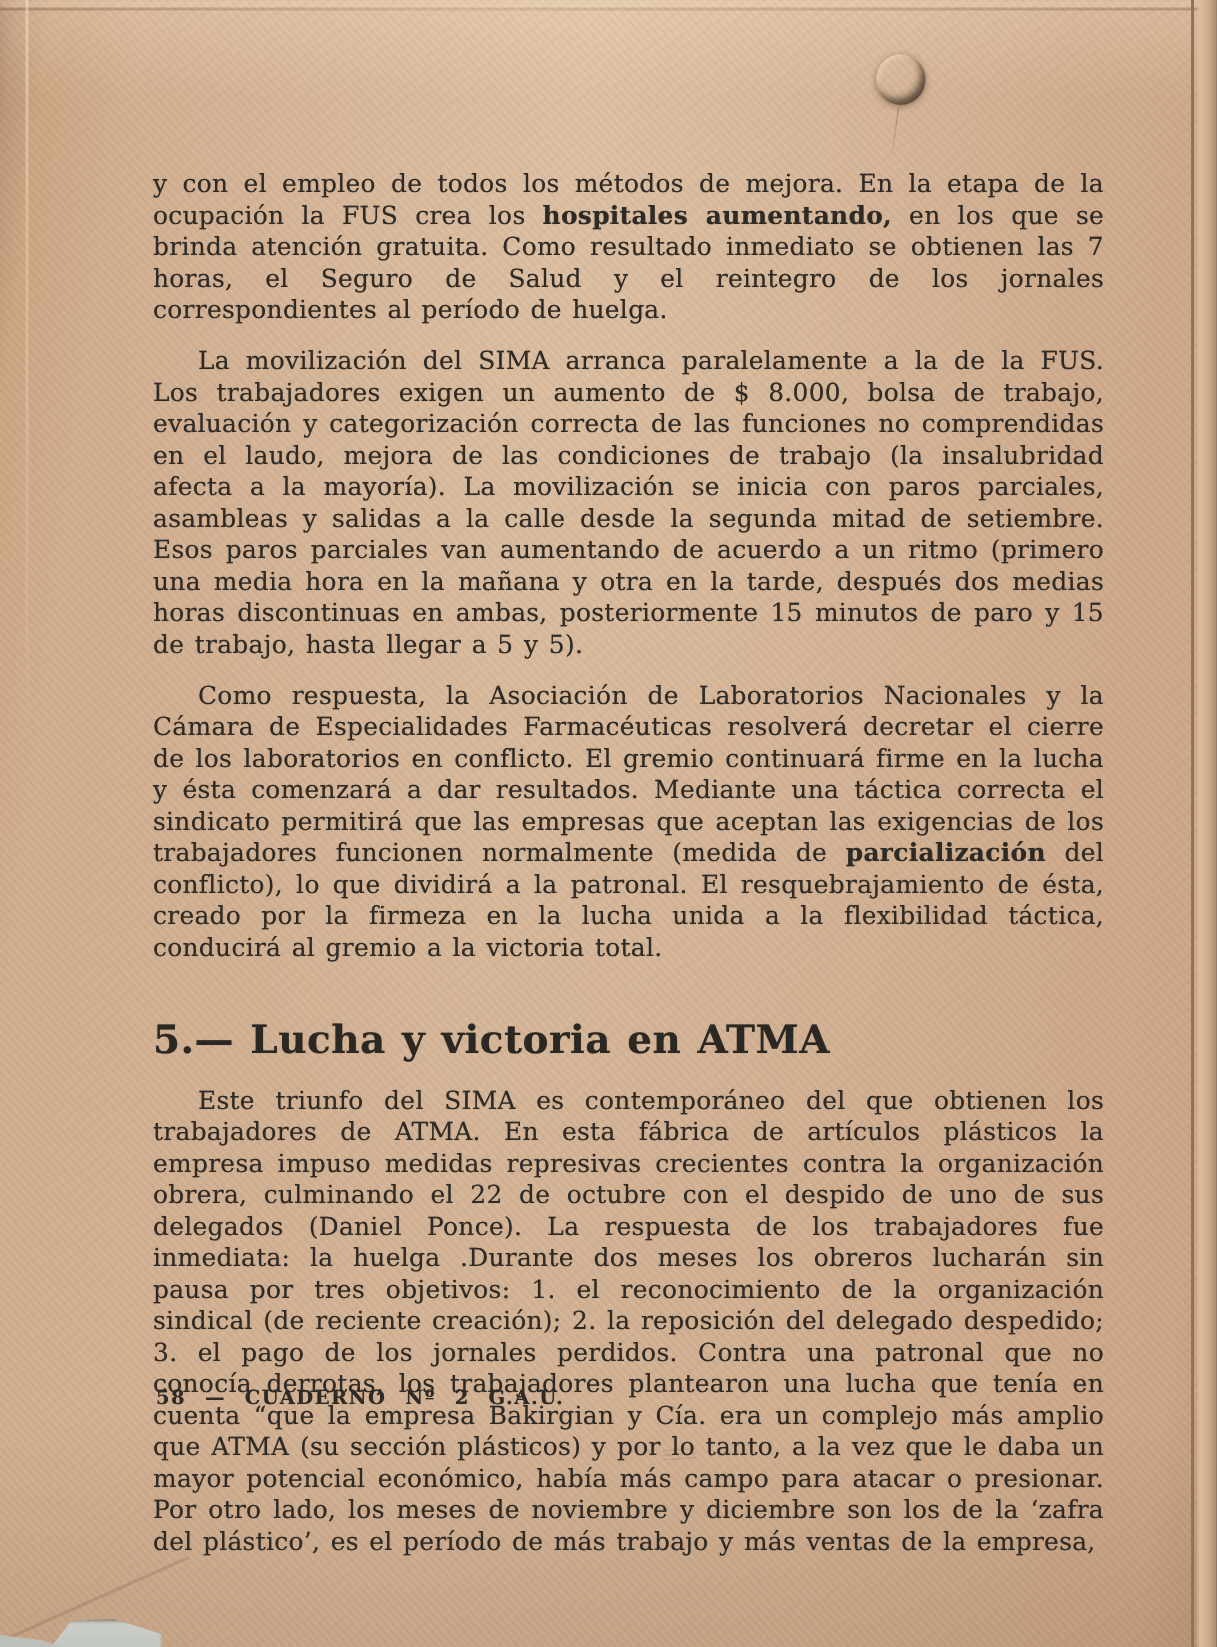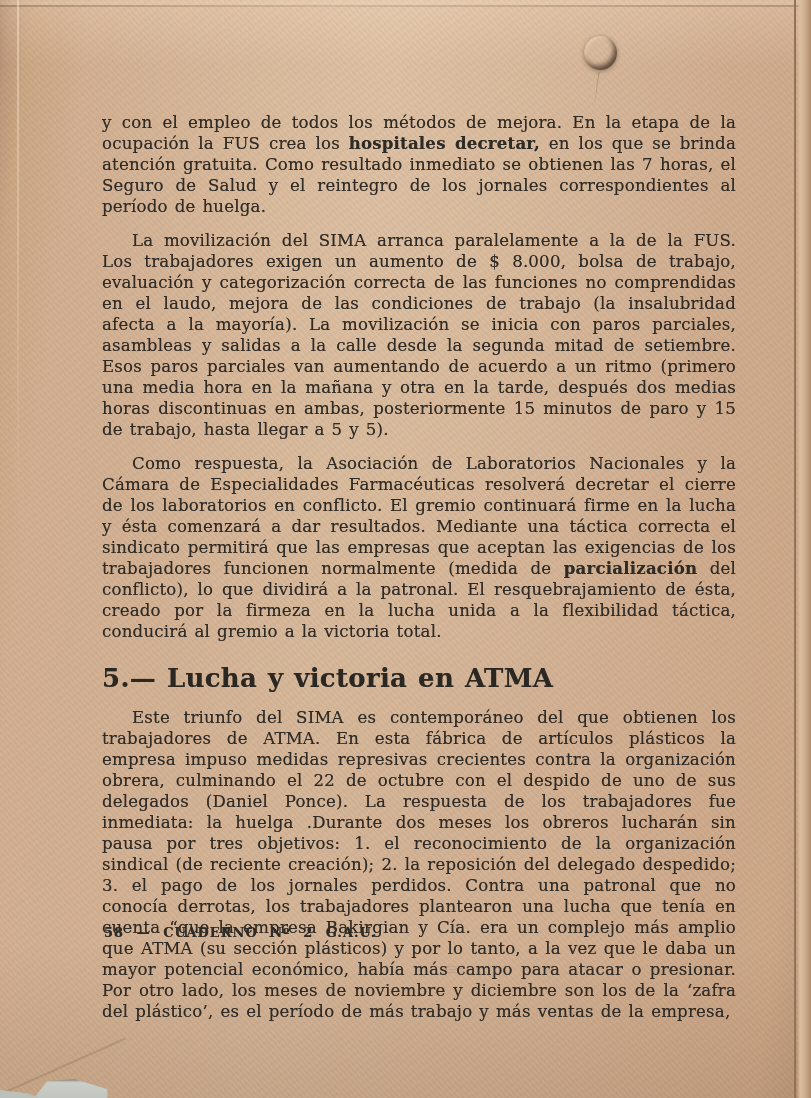--- a/index.html
+++ b/index.html
@@ -66,21 +66,21 @@
     color: #2e2a25;
     font-size: 16.6px; line-height: 21px;
     text-align: justify;
     letter-spacing: 0.2px; word-spacing: 1.5px;
     text-shadow: 0 0 0.5px rgba(46,42,37,0.55);
   }
   .para { margin: 0 0 13px 0; }
   .para.indent { text-indent: 30px; }
   .para b, .para .bold { font-weight: 700; }
   .section-heading {
-    margin: 20px 0 13px 0;
+    margin: 36px 0 13px 0;
     font-size: 26px; line-height: 32px; font-weight: 700;
     letter-spacing: 0.3px; text-align: left; text-indent: 0;
     color: #2b2722;
   }
   .page-footer {
     position: absolute; left: 104px; top: 925px;
     color: #2e2a25;
     font-size: 13px; font-weight: 700;
     letter-spacing: 1px; word-spacing: 7px;
     text-shadow: 0 0 0.5px rgba(46,42,37,0.55);
@@ -97,21 +97,21 @@
 <div class="scan">
   <div class="grain"></div>
   <div class="top-crease"></div>
   <div class="left-edge-line"></div>
   <div class="right-edge"></div>
 
   <div class="hole"></div>
   <div class="hole-scratch"></div>
 
   <div class="content">
-    <p class="para"><span>y con el empleo de todos los métodos de mejora. En la etapa de la ocupación la FUS crea los </span><span class="bold">hospitales decretar,</span><span> en los que se brinda atención gratuita. Como resultado inmediato se obtienen las 7 horas, el Seguro de Salud y el reintegro de los jornales correspondientes al período de huelga.</span></p>
+    <p class="para"><span>y con el empleo de todos los métodos de mejora. En la etapa de la ocupación la FUS crea los </span><span class="bold">hospitales aumentando,</span><span> en los que se brinda atención gratuita. Como resultado inmediato se obtienen las 7 horas, el Seguro de Salud y el reintegro de los jornales correspondientes al período de huelga.</span></p>
     <p class="para indent"><span>La movilización del SIMA arranca paralelamente a la de la FUS. Los trabajadores exigen un aumento de $ 8.000, bolsa de trabajo, evaluación y categorización correcta de las funciones no comprendidas en el laudo, mejora de las condiciones de trabajo (la insalubridad afecta a la mayoría). La movilización se inicia con paros parciales, asambleas y salidas a la calle desde la segunda mitad de setiembre. Esos paros parciales van aumentando de acuerdo a un ritmo (primero una media hora en la mañana y otra en la tarde, después dos medias horas discontinuas en ambas, posteriormente 15 minutos de paro y 15 de trabajo, hasta llegar a 5 y 5).</span></p>
     <p class="para indent"><span>Como respuesta, la Asociación de Laboratorios Nacionales y la Cámara de Especialidades Farmacéuticas resolverá decretar el cierre de los laboratorios en conflicto. El gremio continuará firme en la lucha y ésta comenzará a dar resultados. Mediante una táctica correcta el sindicato permitirá que las empresas que aceptan las exigencias de los trabajadores funcionen normalmente (medida de </span><span class="bold">parcialización</span><span> del conflicto), lo que dividirá a la patronal. El resquebrajamiento de ésta, creado por la firmeza en la lucha unida a la flexibilidad táctica, conducirá al gremio a la victoria total.</span></p>
     <h2 class="section-heading">5.— Lucha y victoria en ATMA</h2>
     <p class="para indent"><span>Este triunfo del SIMA es contemporáneo del que obtienen los trabajadores de ATMA. En esta fábrica de artículos plásticos la empresa impuso medidas represivas crecientes contra la organización obrera, culminando el 22 de octubre con el despido de uno de sus delegados (Daniel Ponce). La respuesta de los trabajadores fue inmediata: la huelga .Durante dos meses los obreros lucharán sin pausa por tres objetivos: 1. el reconocimiento de la organización sindical (de reciente creación); 2. la reposición del delegado despedido; 3. el pago de los jornales perdidos. Contra una patronal que no conocía derrotas, los trabajadores plantearon una lucha que tenía en cuenta “que la empresa Bakirgian y Cía. era un complejo más amplio que ATMA (su sección plásticos) y por lo tanto, a la vez que le daba un mayor potencial económico, había más campo para atacar o presionar. Por otro lado, los meses de noviembre y diciembre son los de la ‘zafra del plástico’, es el período de más trabajo y más ventas de la empresa,</span></p>
   </div>
 
   <div class="page-footer">58 — CUADERNO Nº 2 G.A.U.</div>
   <div class="footer-smudge"></div>
 
   <div class="corner-crease"></div>

